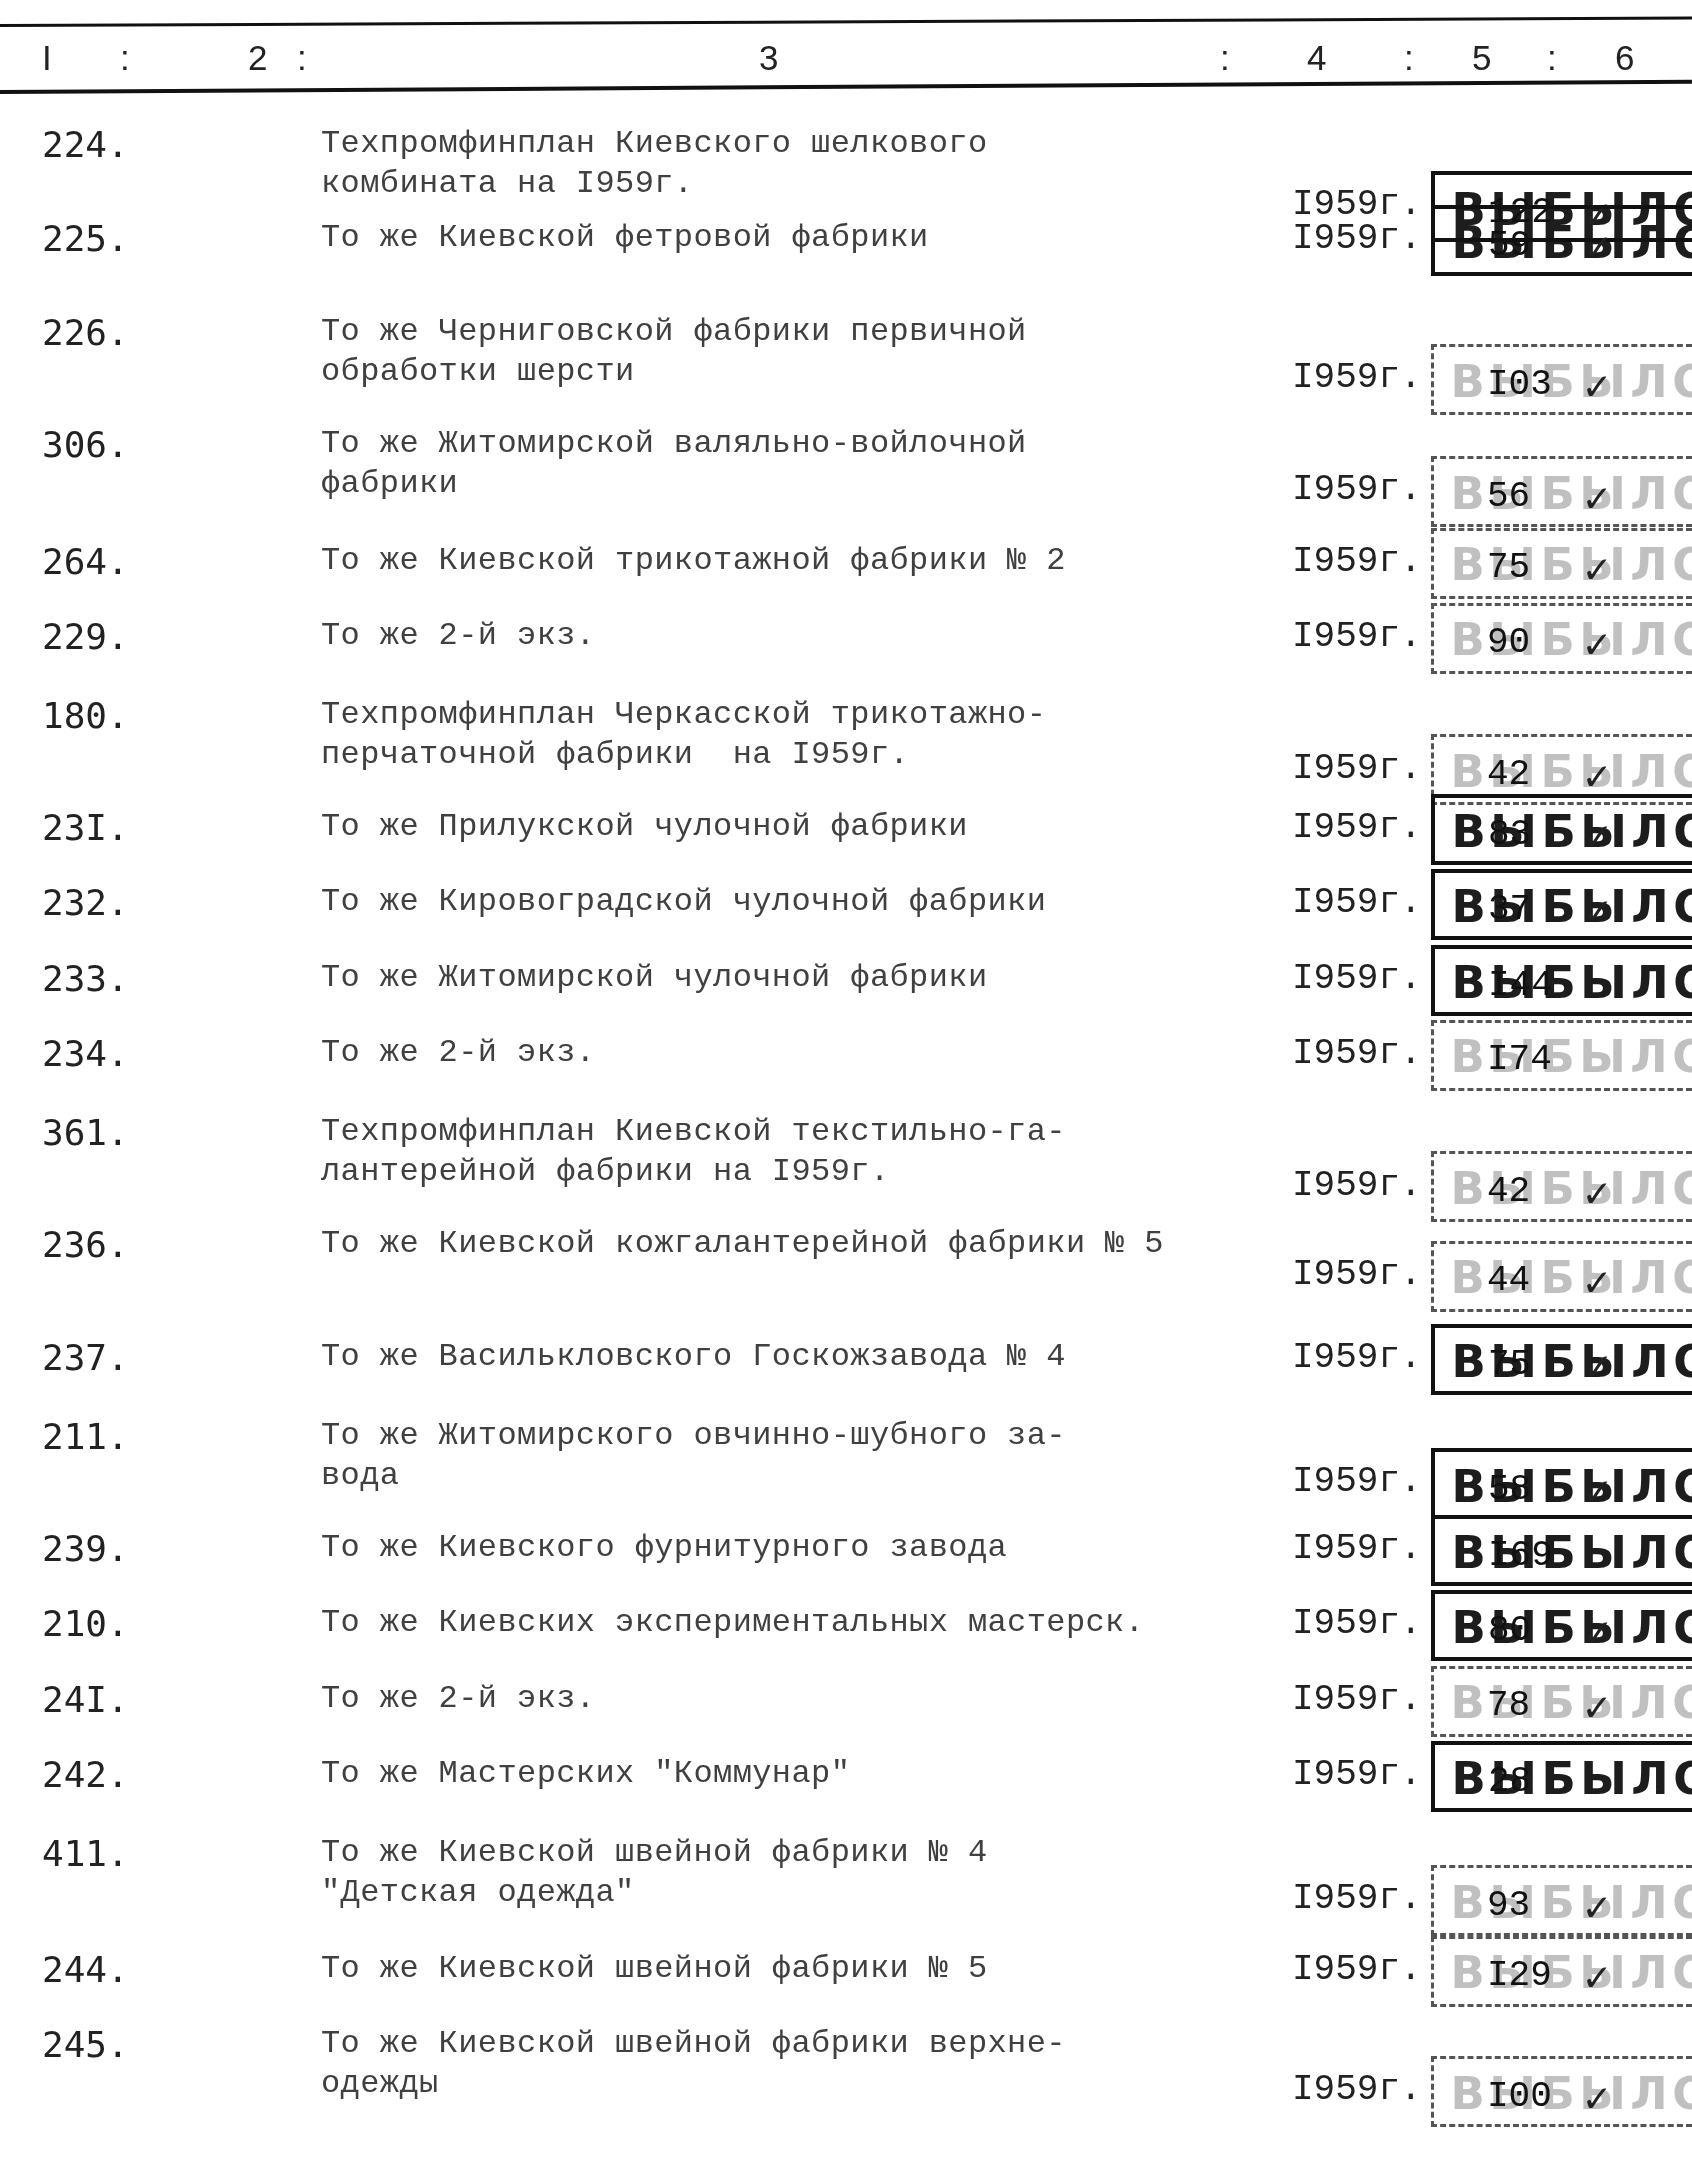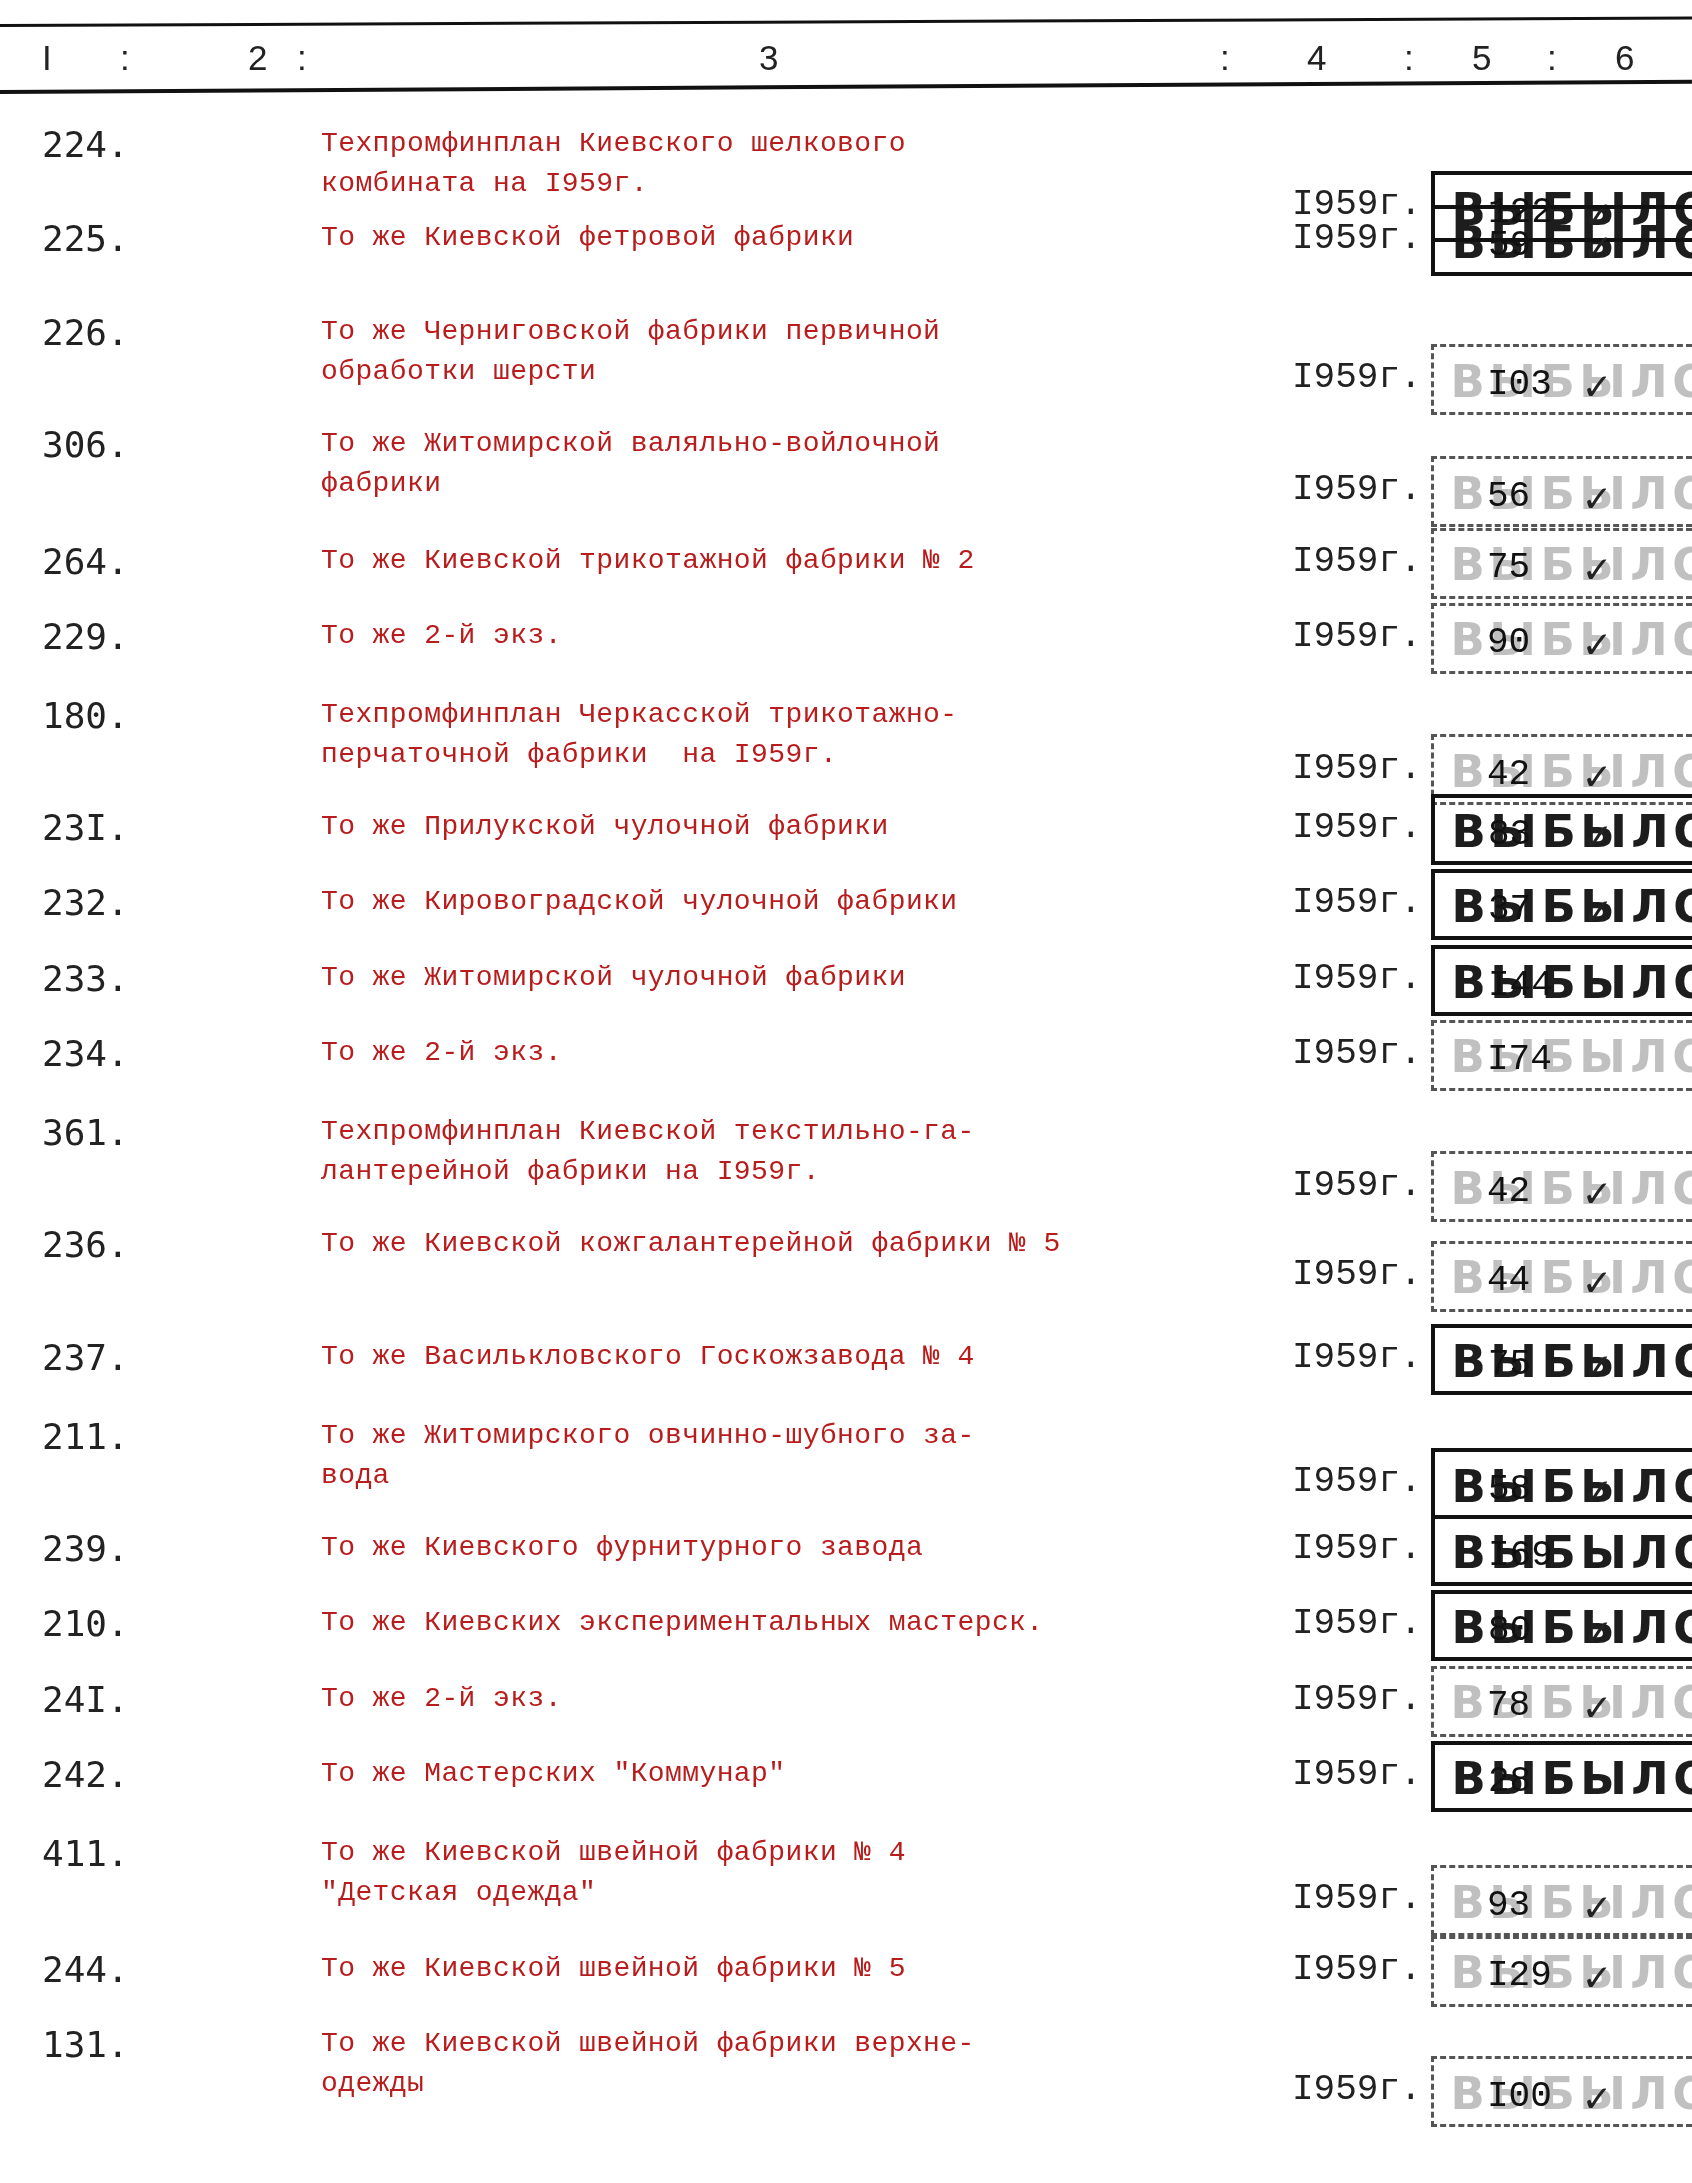--- a/index.html
+++ b/index.html
@@ -16,22 +16,22 @@
     .colhead {
       position: absolute; top: 38px; font-size: 35px; color: #222;
       font-family: "Liberation Sans", sans-serif;
     }
     .row { position: absolute; left: 0; width: 1692px; }
     .num {
       position: absolute; left: 42px; font-size: 36px;
       font-family: "DejaVu Sans Mono", monospace; color: #222;
     }
     .title {
-      position: absolute; left: 321px; font-size: 28px; line-height: 40px;
-      font-family: "Liberation Mono", "DejaVu Sans Mono", monospace; color: #b91c1c;
+      position: absolute; left: 321px; font-size: 32px; line-height: 40px;
+      font-family: "Liberation Mono", "DejaVu Sans Mono", monospace; color: #404040;
       white-space: pre; letter-spacing: 0.4px;
     }
     .year {
       position: absolute; left: 1292px; font-size: 36px;
       font-family: "Liberation Mono", monospace; color: #222;
     }
     .stamp {
       position: absolute; left: 1431px; width: 261px; height: 71px;
       border: 4.5px solid #111; border-right: none; box-sizing: border-box;
       display: flex; align-items: center;
@@ -276,21 +276,21 @@
       <span class="num">244.</span>
       <span class="title">То же Киевской швейной фабрики № 5</span>
       <span class="year" style="top:0px">I959г.</span>
       <div class="stamp faint" style="top:-13.5px">
         <span class="stamp-word">ВЫБЫЛО</span>
         <span class="pages">I29</span>
         <span class="check">✓</span>
       </div>
     </div>
     <div class="row" style="top: 2024px;">
-      <span class="num">131.</span>
+      <span class="num">245.</span>
       <span class="title">То же Киевской швейной фабрики верхне-
 одежды</span>
       <span class="year" style="top:45px">I959г.</span>
       <div class="stamp faint" style="top:32px">
         <span class="stamp-word">ВЫБЫЛО</span>
         <span class="pages">I00</span>
         <span class="check">✓</span>
       </div>
     </div>
   </div>

